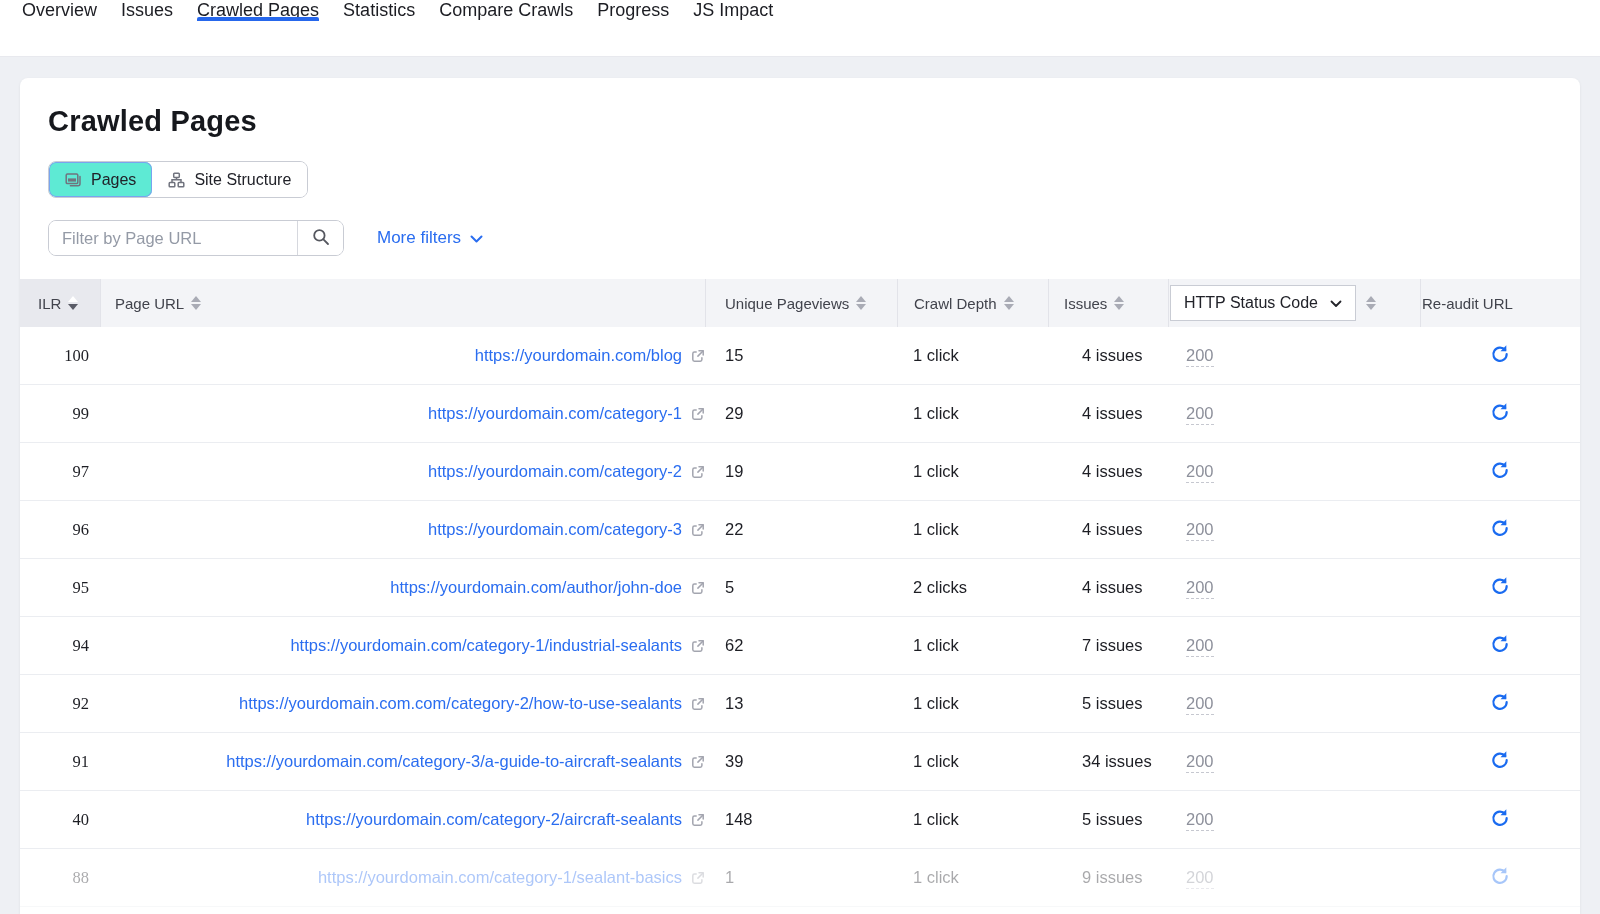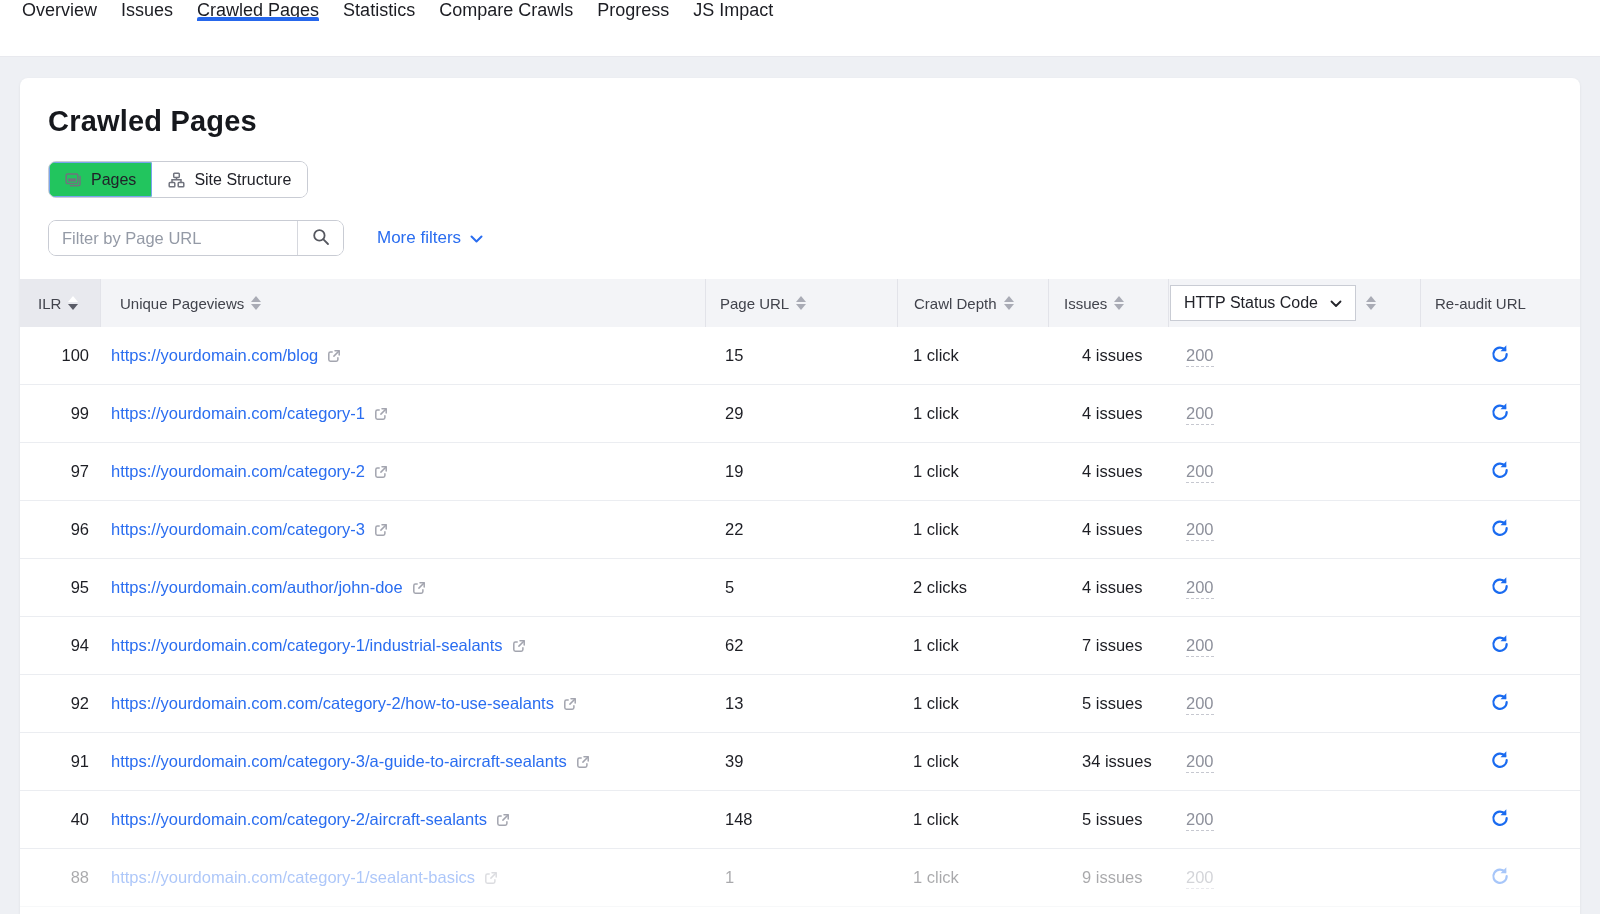--- a/index.html
+++ b/index.html
@@ -26,21 +26,21 @@
   .tab.active{font-weight:500;}
   .tab.active::after{content:"";position:absolute;left:0;right:0;bottom:0;height:4px;background:var(--accent);border-radius:2px 2px 0 0;}
 
   
   .card{position:absolute;left:20px;right:20px;top:78px;bottom:0;background:var(--card-bg);border-radius:8px 8px 0 0;box-shadow:0 1px 3px rgba(20,22,31,.07);overflow:hidden;}
   .page-title{font-size:29px;font-weight:700;color:#16181d;margin:27px 0 0 28px;letter-spacing:.2px;}
 
   
   .segmented{display:inline-flex;margin:23px 0 0 28px;border:1px solid var(--border-gray);border-radius:8px;height:37px;overflow:hidden;background:#fff;}
   .seg{display:flex;align-items:center;gap:9px;padding:0 16px;font-size:16px;color:#212229;background:#fff;border:none;font-family:inherit;cursor:pointer;}
-  .seg.active{background:#22c55e;box-shadow:inset 0 0 0 1px #79a4ee;border-radius:2px;}
+  .seg.active{background:#5eead4;box-shadow:inset 0 0 0 1px #79a4ee;border-radius:7px;}
   .seg .ic{display:flex;}
 
   
   .filter-row{display:flex;align-items:center;margin:22px 0 0 28px;}
   .filter-group{display:flex;width:296px;height:36px;border:1px solid var(--border-gray);border-radius:8px;overflow:hidden;background:#fff;}
   .filter-group input{flex:1;border:none;outline:none;padding:0 13px;font-size:16.5px;color:#2a2b31;font-family:inherit;min-width:0;}
   .filter-group input::placeholder{color:#949aa6;}
   .search-btn{width:46px;background:#fff;border:none;border-left:1px solid #d6d8de;display:flex;align-items:center;justify-content:center;cursor:pointer;}
   .more-filters{margin-left:33px;display:flex;align-items:center;gap:9px;background:none;border:none;color:var(--link);font-size:17px;font-weight:500;font-family:inherit;cursor:pointer;}
 
@@ -49,31 +49,31 @@
   .grid-cols{display:grid;grid-template-columns:80px 605px 192px 151px 120px 252px 1fr;}
   .thead{height:48px;background:var(--head-bg);}
   .th{display:flex;align-items:center;gap:7px;font-size:15px;color:var(--text-head);padding-left:16px;position:relative;}
   .th + .th::before{content:"";position:absolute;left:0;top:0;bottom:0;width:1px;background:#e2e3e9;}
   .th.ilr{background:var(--head-bg-sorted);padding-left:18px;}
   .th.url{padding-left:15px;}
   .th.pv{padding-left:20px;}
   .th.depth{padding-left:17px;}
   .th.issues{padding-left:16px;}
   .th.http{padding-left:2px;gap:10px;}
-  .th.reaudit{padding-left:15px;}
+  .th.reaudit{padding-left:2px;}
   .http-dropdown{height:36px;background:#fff;border:1px solid var(--border-gray);border-radius:0;padding:0 13px;display:flex;align-items:center;gap:12px;font-size:16px;color:#212229;font-family:inherit;cursor:pointer;}
 
   .sort{display:inline-flex;flex-direction:column;gap:2px;cursor:pointer;}
   .sort svg{display:block;}
 
   .tr{height:58px;align-items:center;border-bottom:1px solid var(--row-border);font-size:16.5px;color:var(--text-dark);}
   .tr.faded{opacity:.38;}
   .td{min-width:0;}
-  .td.ilr{text-align:right;padding-right:11px;}
-  .td.url{padding-left:11px;display:flex;align-items:center;gap:9px;}
+  .td.ilr{text-align:right;padding-right:11px;font-family:Liberation Serif, serif;}
+  .td.url{padding-left:11px;display:flex;align-items:center;gap:9px;justify-content:flex-end;}
   .td.url a{color:var(--link);text-decoration:none;white-space:nowrap;overflow:hidden;text-overflow:ellipsis;}
   .td.pv{padding-left:20px;}
   .td.depth{padding-left:16px;}
   .td.issues{padding-left:34px;}
   .td.status{padding-left:18px;}
   .td.status .code{color:var(--status-gray);border-bottom:1.5px dashed #c6c8d0;padding-bottom:2px;cursor:pointer;margin-top:8px;}
   .td.reaudit{display:flex;justify-content:center;}
   .reaudit-btn{background:none;border:none;cursor:pointer;display:flex;padding:4px;}
   .ext-link{flex:0 0 auto;cursor:pointer;display:flex;}
 </style>
@@ -169,33 +169,33 @@
         <span>ILR</span>
         <span class="sort">
           <svg width="10" height="6" viewBox="0 0 10 6">
               <path d="M5 0 10 6 0 6Z" fill="#ffffff"></path>
             </svg>
           <svg width="10" height="6" viewBox="0 0 10 6">
               <path d="M0 0 10 0 5 6Z" fill="#5a5c67"></path>
             </svg>
         </span>
       </div>
+      <div class="th url">
+        <span>Page URL</span>
+        <span class="sort">
+          <svg width="10" height="6" viewBox="0 0 10 6">
+              <path d="M5 0 10 6 0 6Z" fill="#a9abb5"></path>
+            </svg>
+          <svg width="10" height="6" viewBox="0 0 10 6">
+              <path d="M0 0 10 0 5 6Z" fill="#a9abb5"></path>
+            </svg>
+        </span>
+      </div>
       <div class="th pv">
         <span>Unique Pageviews</span>
-        <span class="sort">
-          <svg width="10" height="6" viewBox="0 0 10 6">
-              <path d="M5 0 10 6 0 6Z" fill="#a9abb5"></path>
-            </svg>
-          <svg width="10" height="6" viewBox="0 0 10 6">
-              <path d="M0 0 10 0 5 6Z" fill="#a9abb5"></path>
-            </svg>
-        </span>
-      </div>
-      <div class="th url">
-        <span>Page URL</span>
         <span class="sort">
           <svg width="10" height="6" viewBox="0 0 10 6">
               <path d="M5 0 10 6 0 6Z" fill="#a9abb5"></path>
             </svg>
           <svg width="10" height="6" viewBox="0 0 10 6">
               <path d="M0 0 10 0 5 6Z" fill="#a9abb5"></path>
             </svg>
         </span>
       </div>
       <div class="th depth">

